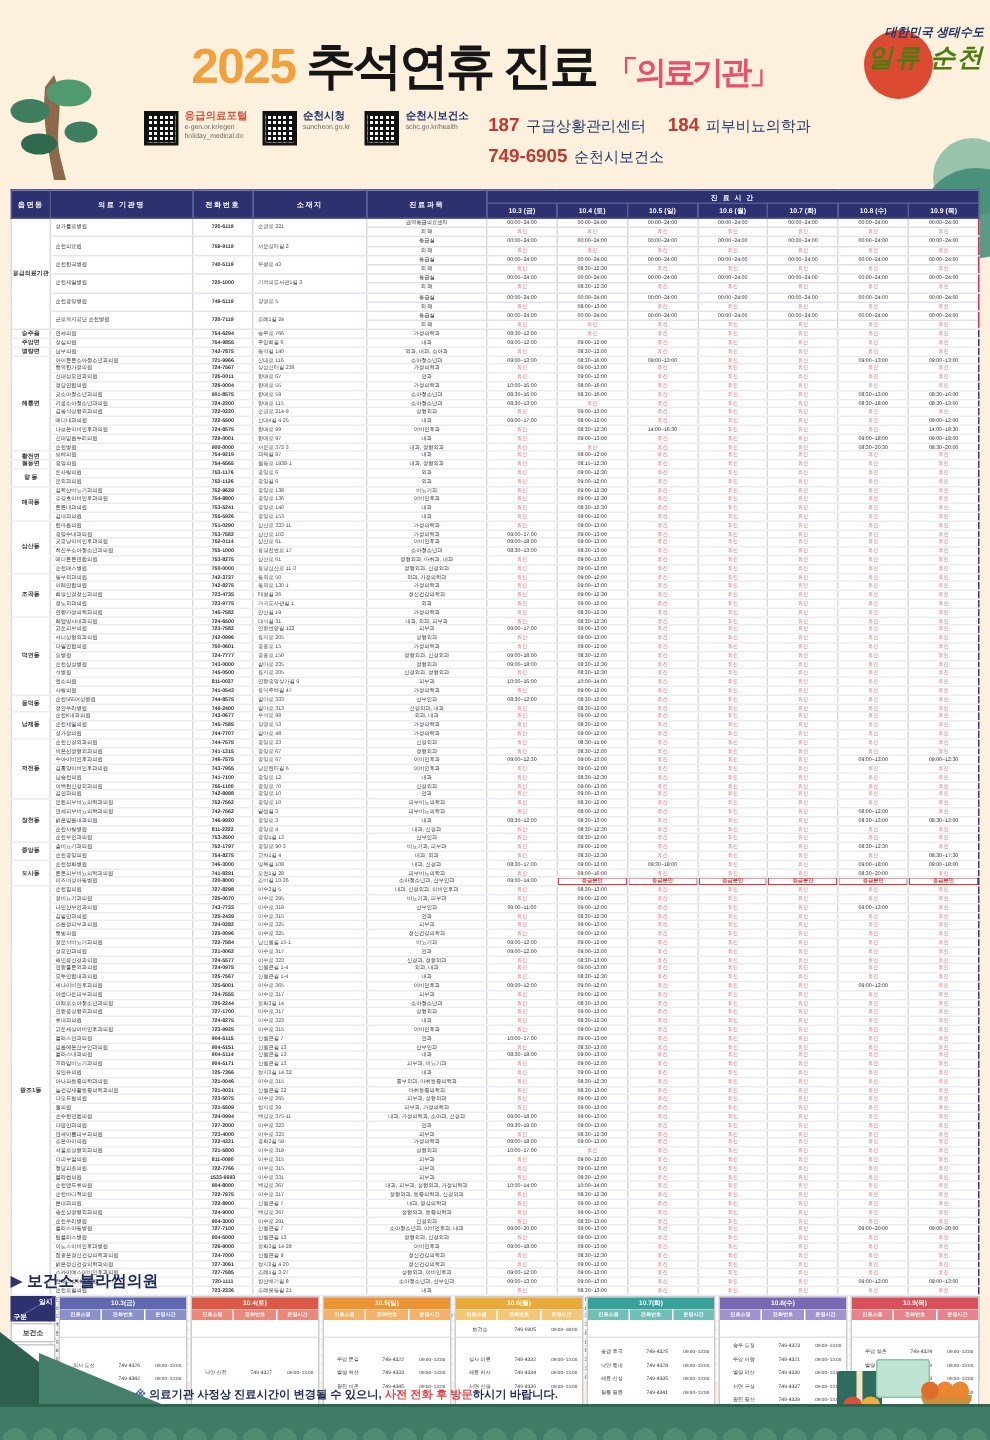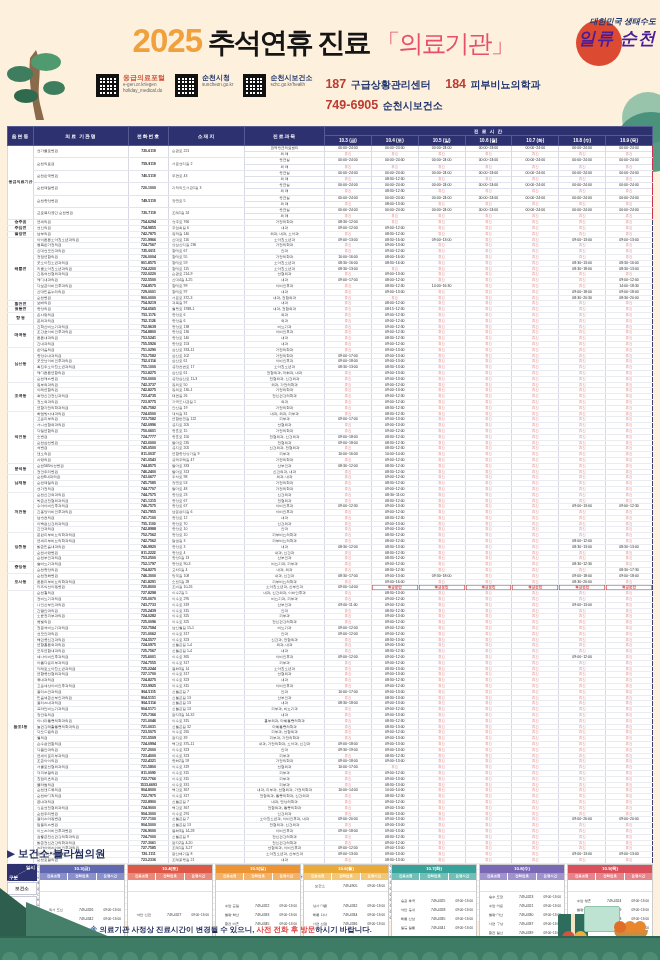--- a/index.html
+++ b/index.html
@@ -30,39 +30,39 @@
   .gift .pe{position:absolute;left:16px;bottom:2px;width:13px;height:13px;border-radius:50%;background:#efae3a;}
   
   .hdr{position:relative;height:124px;}
   .logo{position:absolute;left:10px;top:6px;width:92px;text-align:center;}
   .logo .l1{font-weight:bold;font-size:15px;letter-spacing:1px;}
   .logo .l2{font-weight:bold;font-size:15px;letter-spacing:1px;margin-top:-3px;}
   .logo .city{font-size:7px;color:#444;font-weight:bold;}
   .pine{position:absolute;left:6px;top:44px;}
   .title{position:absolute;left:96px;right:110px;top:22px;text-align:center;white-space:nowrap;}
   .t-year{font-size:33px;font-weight:900;color:#f0a03c;letter-spacing:-1px;}
-  .t-main{font-size:28px;font-weight:900;color:#151515;letter-spacing:-2px;}
-  .t-hl{font-size:25px;font-weight:400;color:#e8506a;letter-spacing:-2px;}
+  .t-main{font-size:33px;font-weight:900;color:#151515;letter-spacing:-2px;}
+  .t-hl{font-size:21px;font-weight:700;color:#e8506a;letter-spacing:-2px;}
   .stamp{position:absolute;right:4px;top:4px;width:104px;text-align:right;}
   .stamp .circ{position:absolute;right:34px;top:16px;width:46px;height:46px;border-radius:50%;background:#dd4a32;}
   .stamp .s1{position:relative;font-size:8px;font-weight:bold;color:#23366b;font-style:italic;margin-top:12px;}
-  .stamp .s2{position:relative;font-size:17px;font-weight:900;color:#4c1d95;font-style:italic;letter-spacing:1px;}
+  .stamp .s2{position:relative;font-size:17px;font-weight:900;color:#4d7c0f;font-style:italic;letter-spacing:1px;}
   .infobar{position:absolute;left:96px;top:74px;right:6px;display:flex;align-items:flex-start;gap:9px;}
   .qrset{display:flex;gap:10px;}
   .qr{display:flex;gap:4px;align-items:flex-start;}
   .qr .code{width:19px;height:19px;border:2px solid #111;background:
       repeating-linear-gradient(0deg,#111 0 1.5px,transparent 1.5px 3.5px),
       repeating-linear-gradient(90deg,#111 0 1.5px,#fff 1.5px 3.5px);}
   .qr .lab{font-size:7px;font-weight:bold;color:#21366e;line-height:1.2;}
   .qr .lab.red{color:#d2543c;}
   .qr .url{font-size:4.6px;color:#666;font-weight:normal;line-height:1.25;}
   .hot{margin-left:4px;line-height:1.1;}
   .hotrow{white-space:nowrap;margin-bottom:3px;}
   .hot .num{font-size:12.5px;font-weight:900;color:#c03a30;}
-  .hot .nm{font-size:10px;font-weight:700;color:#21366e;margin-right:10px;}
+  .hot .nm{font-size:10px;font-weight:400;color:#21366e;margin-right:10px;}
   
   .twrap{position:absolute;left:7px;right:7px;top:126px;}
   table.main{width:100%;border-collapse:collapse;table-layout:fixed;border:1px solid #3c3f70;background:#fff;}
   table.main th{background:#2d3170;color:#fff;font-weight:bold;border:0.5px solid #565a93;padding:0;}
   .th1{height:9px;font-size:4.6px;letter-spacing:1px;}
   th.left5{font-size:4.8px;}
   .th2 th{height:9px;font-size:4.6px;}
   td{padding:0;overflow:hidden;white-space:nowrap;}
   tbody td{border-left:0.5px solid #d9d9e6;border-bottom:0.5px solid #ebebf2;
            font-size:3.5px;line-height:4.8px;height:4.8px;text-align:center;color:#2b2b2b;}

